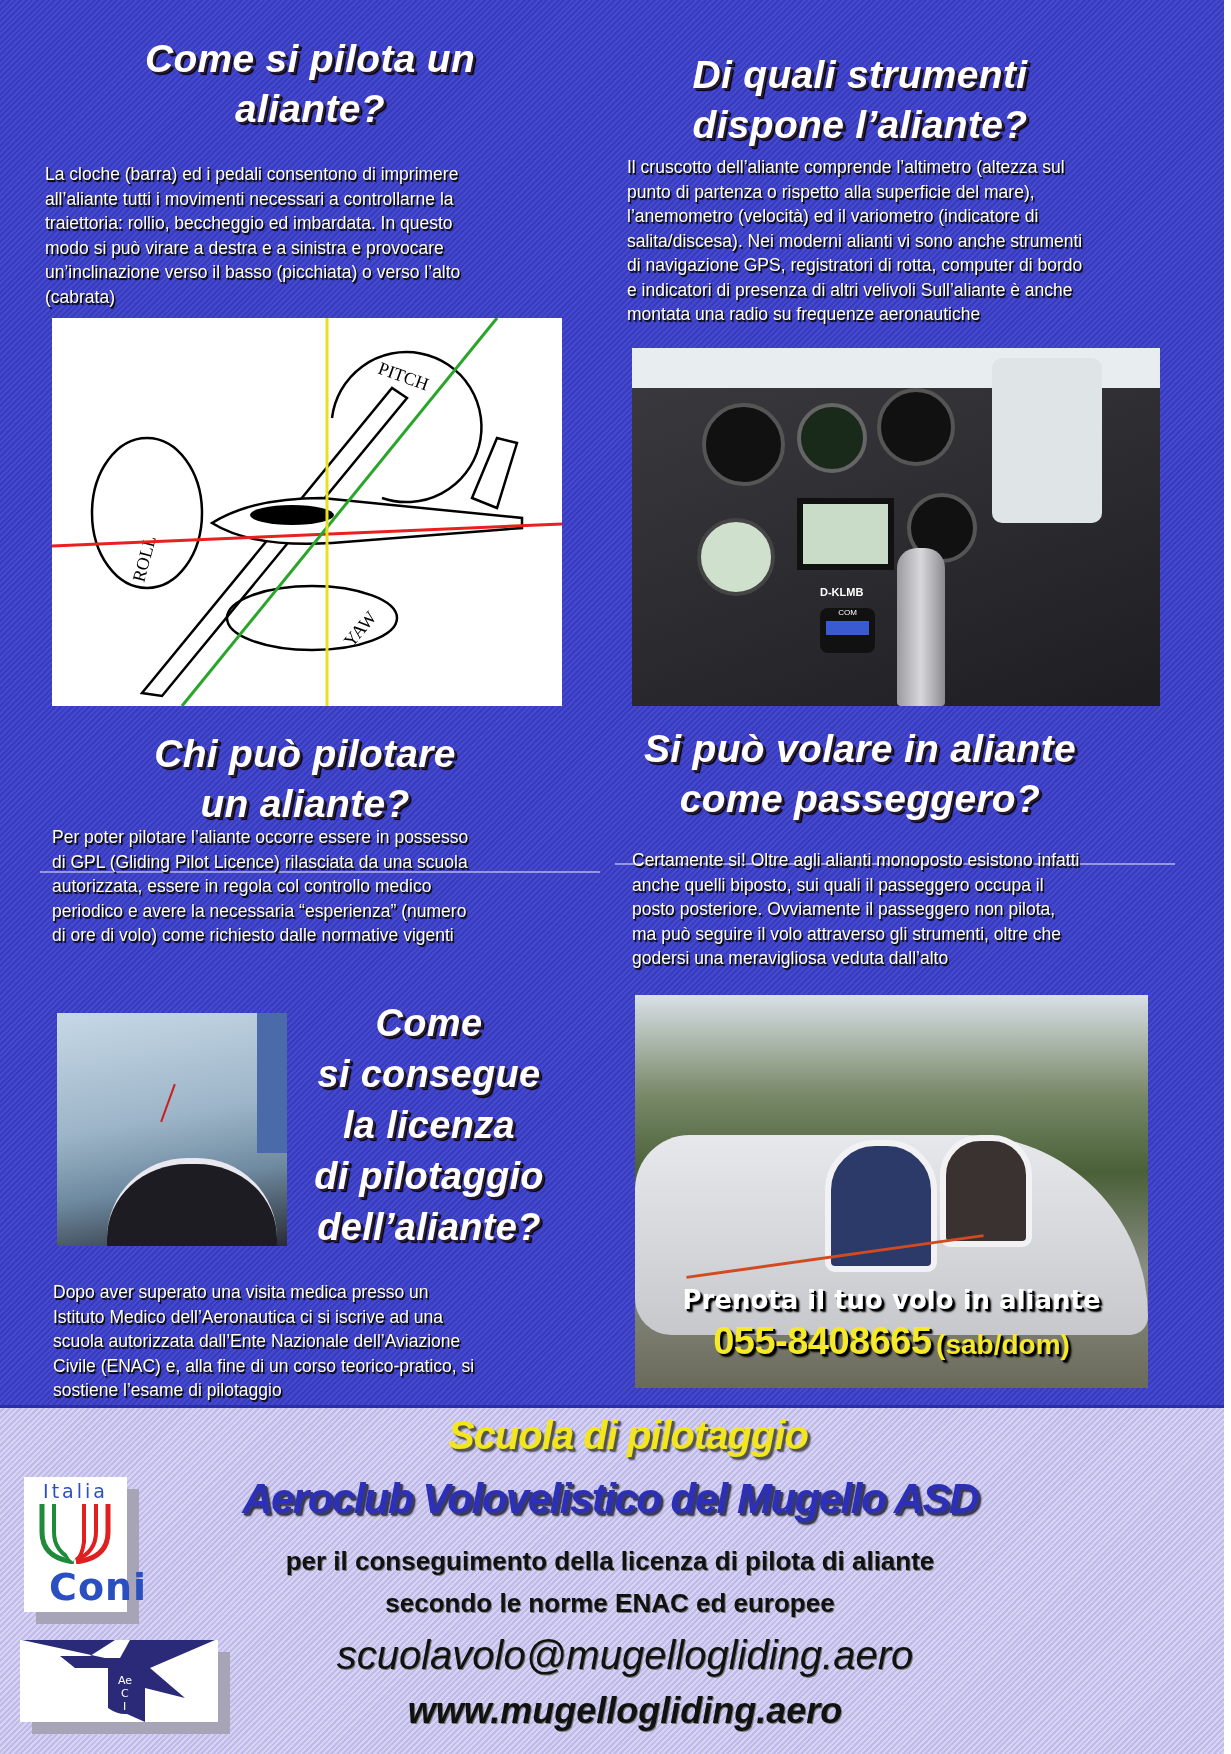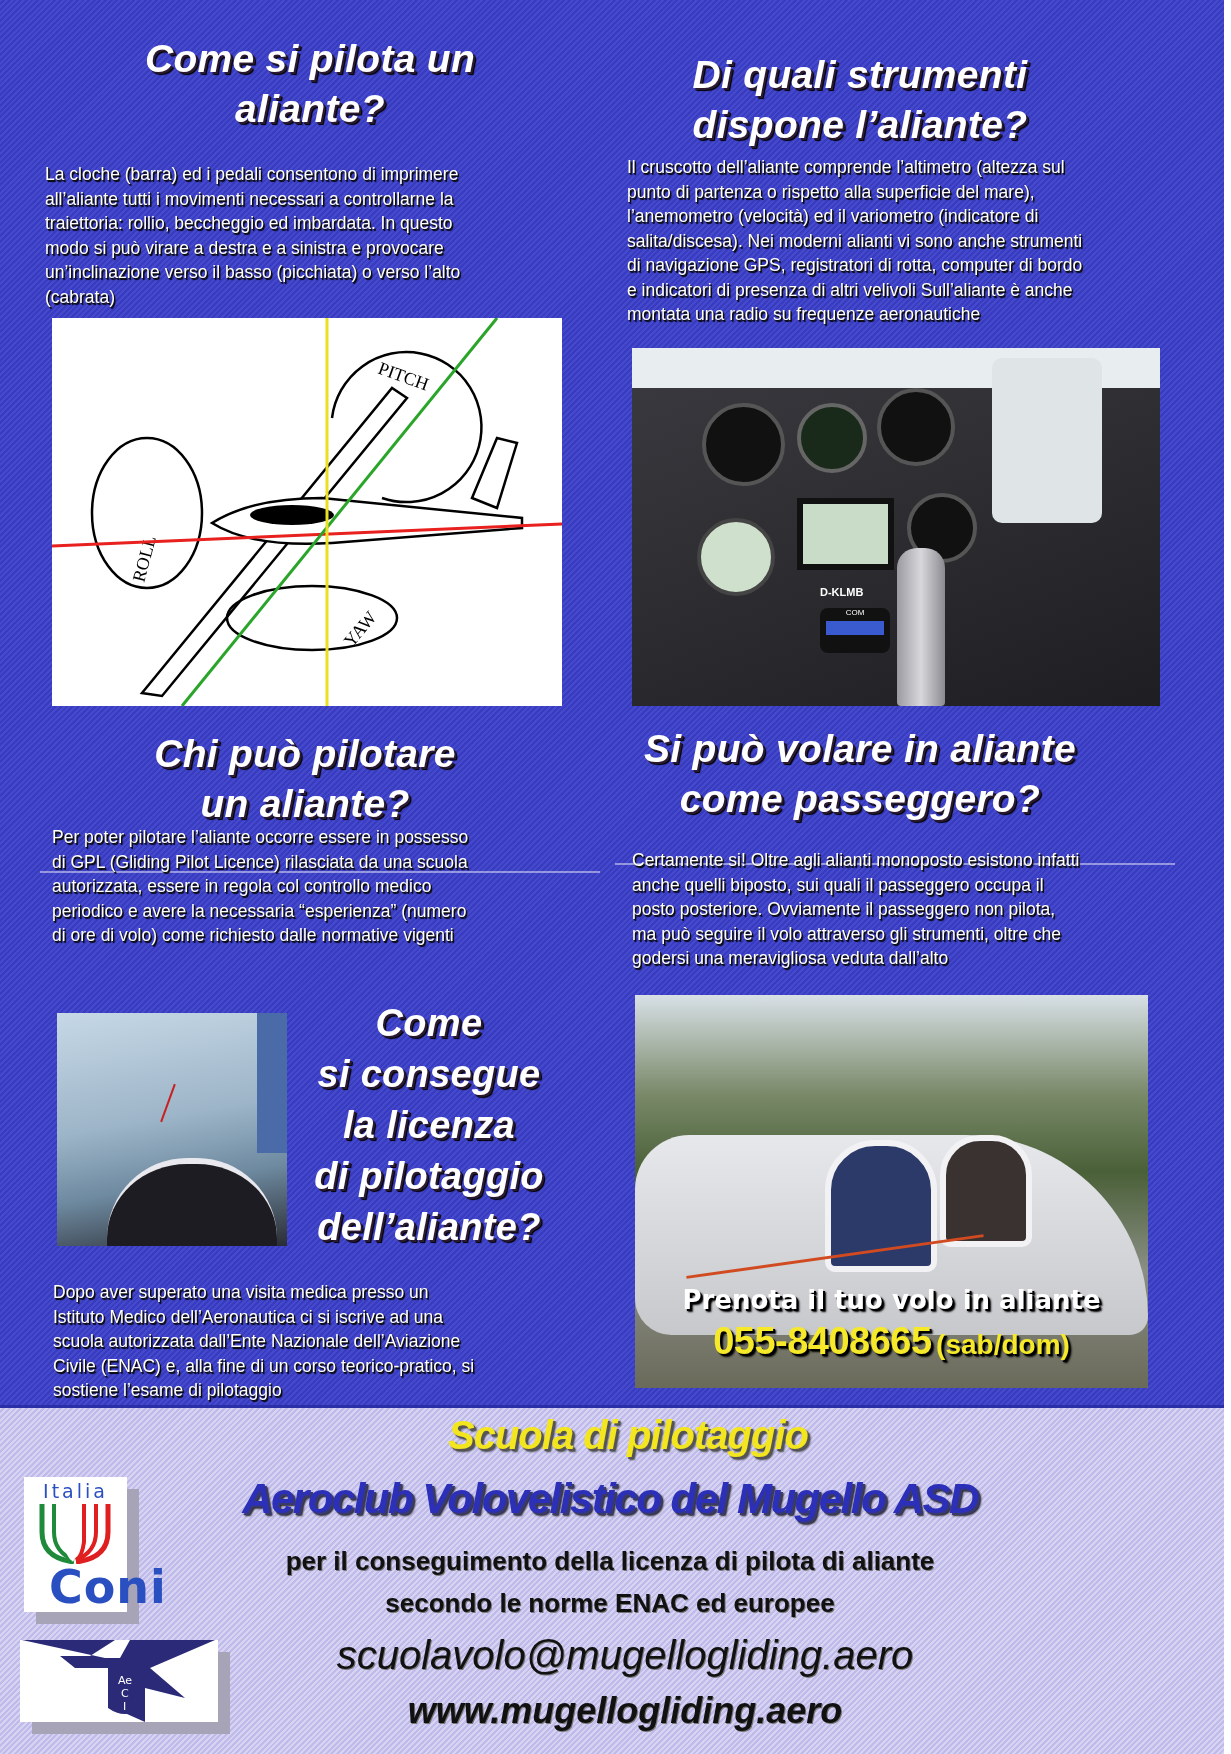--- a/index.html
+++ b/index.html
@@ -82,21 +82,21 @@
 <div class="photo" style="left:632px; top:348px; width:528px; height:358px; background:linear-gradient(160deg,#3a3a40 0%,#2a2a2e 60%,#1e1e22 100%);">
   <div style="position:absolute; left:0; top:0; width:528px; height:40px; background:#e8eef0;"></div>
   <div style="position:absolute; left:70px; top:55px; width:75px; height:75px; border-radius:50%; background:#111; border:4px solid #555;"></div>
   <div style="position:absolute; left:165px; top:55px; width:62px; height:62px; border-radius:50%; background:#1a2a1a; border:4px solid #666;"></div>
   <div style="position:absolute; left:245px; top:40px; width:70px; height:70px; border-radius:50%; background:#111; border:4px solid #555;"></div>
   <div style="position:absolute; left:65px; top:170px; width:70px; height:70px; border-radius:50%; background:#cfe0cc; border:4px solid #444;"></div>
   <div style="position:absolute; left:165px; top:150px; width:85px; height:60px; background:#c8dcc8; border:6px solid #111;"></div>
   <div style="position:absolute; left:275px; top:145px; width:62px; height:62px; border-radius:50%; background:#111; border:4px solid #555;"></div>
   <div style="position:absolute; left:360px; top:10px; width:110px; height:165px; background:#dfe4e6; border-radius:10px;"></div>
   <div style="position:absolute; left:188px; top:238px; color:#fff; font-size:11px; font-weight:bold;">D-KLMB</div>
-  <div style="position:absolute; left:188px; top:260px; width:70px; height:45px; background:#111; border-radius:8px;">
+  <div style="position:absolute; left:188px; top:260px; width:55px; height:45px; background:#111; border-radius:8px;">
     <div style="color:#fff; font-size:8px; text-align:center;">COM</div>
     <div style="margin:4px 6px; height:14px; background:#3a5ad0;"></div>
   </div>
   <div style="position:absolute; left:265px; top:200px; width:48px; height:158px; background:linear-gradient(90deg,#9a9aa0,#d8d8dc,#8a8a90); border-radius:20px 20px 4px 4px;"></div>
 </div>
 
 <div class="fold" style="left:40px; top:871px; width:560px;"></div>
 <div class="h" style="left:85px; top:729px; width:440px;">
   <div>Chi può pilotare</div>
   <div>un aliante?</div>
@@ -159,21 +159,21 @@
 <div style="position:absolute; left:24px; top:1477px; width:103px; height:135px; background:#fff; box-shadow:12px 12px 0 #a7a4b8;">
   <div style="text-align:center; color:#2a4fc0; font-size:19px; letter-spacing:3px; margin-top:3px; font-family:'DejaVu Sans', sans-serif;">Italia</div>
   <svg width="103" height="62" viewBox="0 0 103 62">
     <path d="M18,2 L18,30 Q18,56 50,60" fill="none" stroke="#1e8a3a" stroke-width="5"></path>
     <path d="M30,2 L30,30 Q30,50 50,58" fill="none" stroke="#1e8a3a" stroke-width="4"></path>
     <path d="M42,2 L42,40 Q44,55 50,58" fill="none" stroke="#ffffff" stroke-width="4"></path>
     <path d="M60,2 L60,40 Q58,55 52,58" fill="none" stroke="#e02020" stroke-width="4"></path>
     <path d="M72,2 L72,30 Q72,50 52,58" fill="none" stroke="#e02020" stroke-width="4"></path>
     <path d="M84,2 L84,30 Q84,56 52,60" fill="none" stroke="#e02020" stroke-width="5"></path>
   </svg>
-  <div style="text-align:center; color:#2a4fc0; font-size:46px; font-weight:bold; line-height:38px; font-family:'DejaVu Sans', sans-serif; letter-spacing:1px;padding-left:25px;">Coni</div>
+  <div style="text-align:center; color:#2a4fc0; font-size:38px; font-weight:bold; line-height:38px; font-family:'DejaVu Sans', sans-serif; letter-spacing:1px;padding-left:25px;">Coni</div>
 </div>
 
 <div style="position:absolute; left:20px; top:1640px; width:198px; height:82px; background:#fff; box-shadow:12px 12px 0 #a7a4b8;">
   <svg width="198" height="82" viewBox="0 0 198 82">
     <polygon points="2,0 95,0 70,16 40,16 55,28 98,28 98,70 125,82 125,48 165,58 130,28 195,0 110,0 100,18 85,18" fill="#2a2a78"></polygon>
     <path d="M88,26 L122,26 L122,68 Q105,80 88,68 Z" fill="#2a2a78"></path>
     <text x="98" y="44" fill="#fff" font-size="11" font-family="DejaVu Sans, sans-serif">Ae</text>
     <text x="101" y="57" fill="#fff" font-size="11" font-family="DejaVu Sans, sans-serif">C</text>
     <text x="103" y="70" fill="#fff" font-size="11" font-family="DejaVu Sans, sans-serif">I</text>
   </svg>

